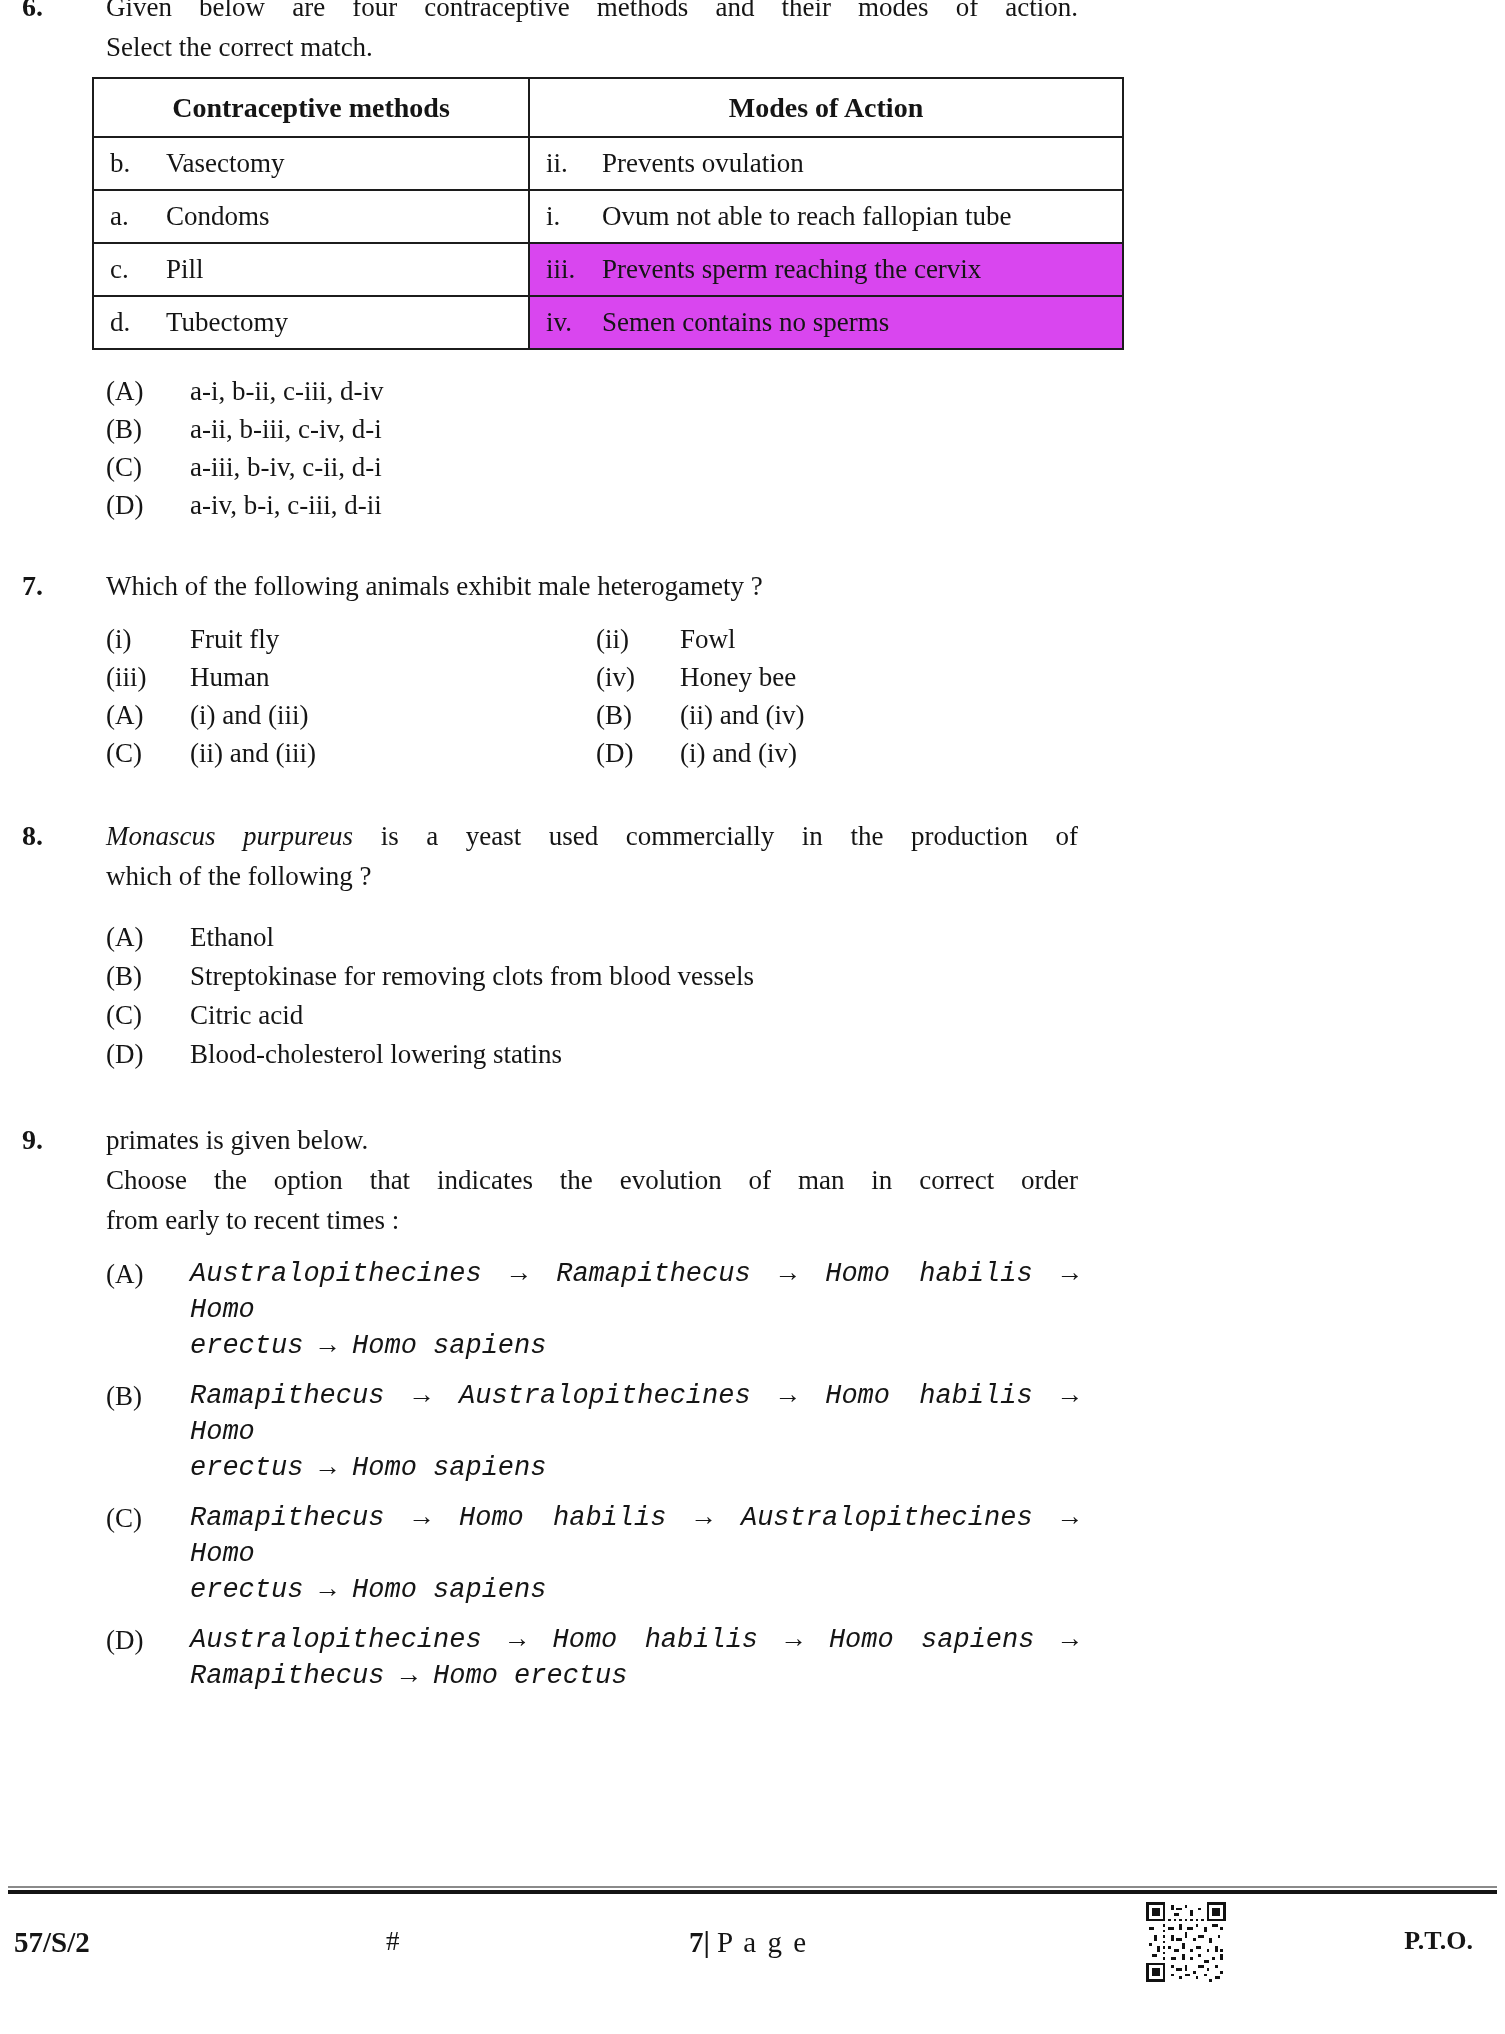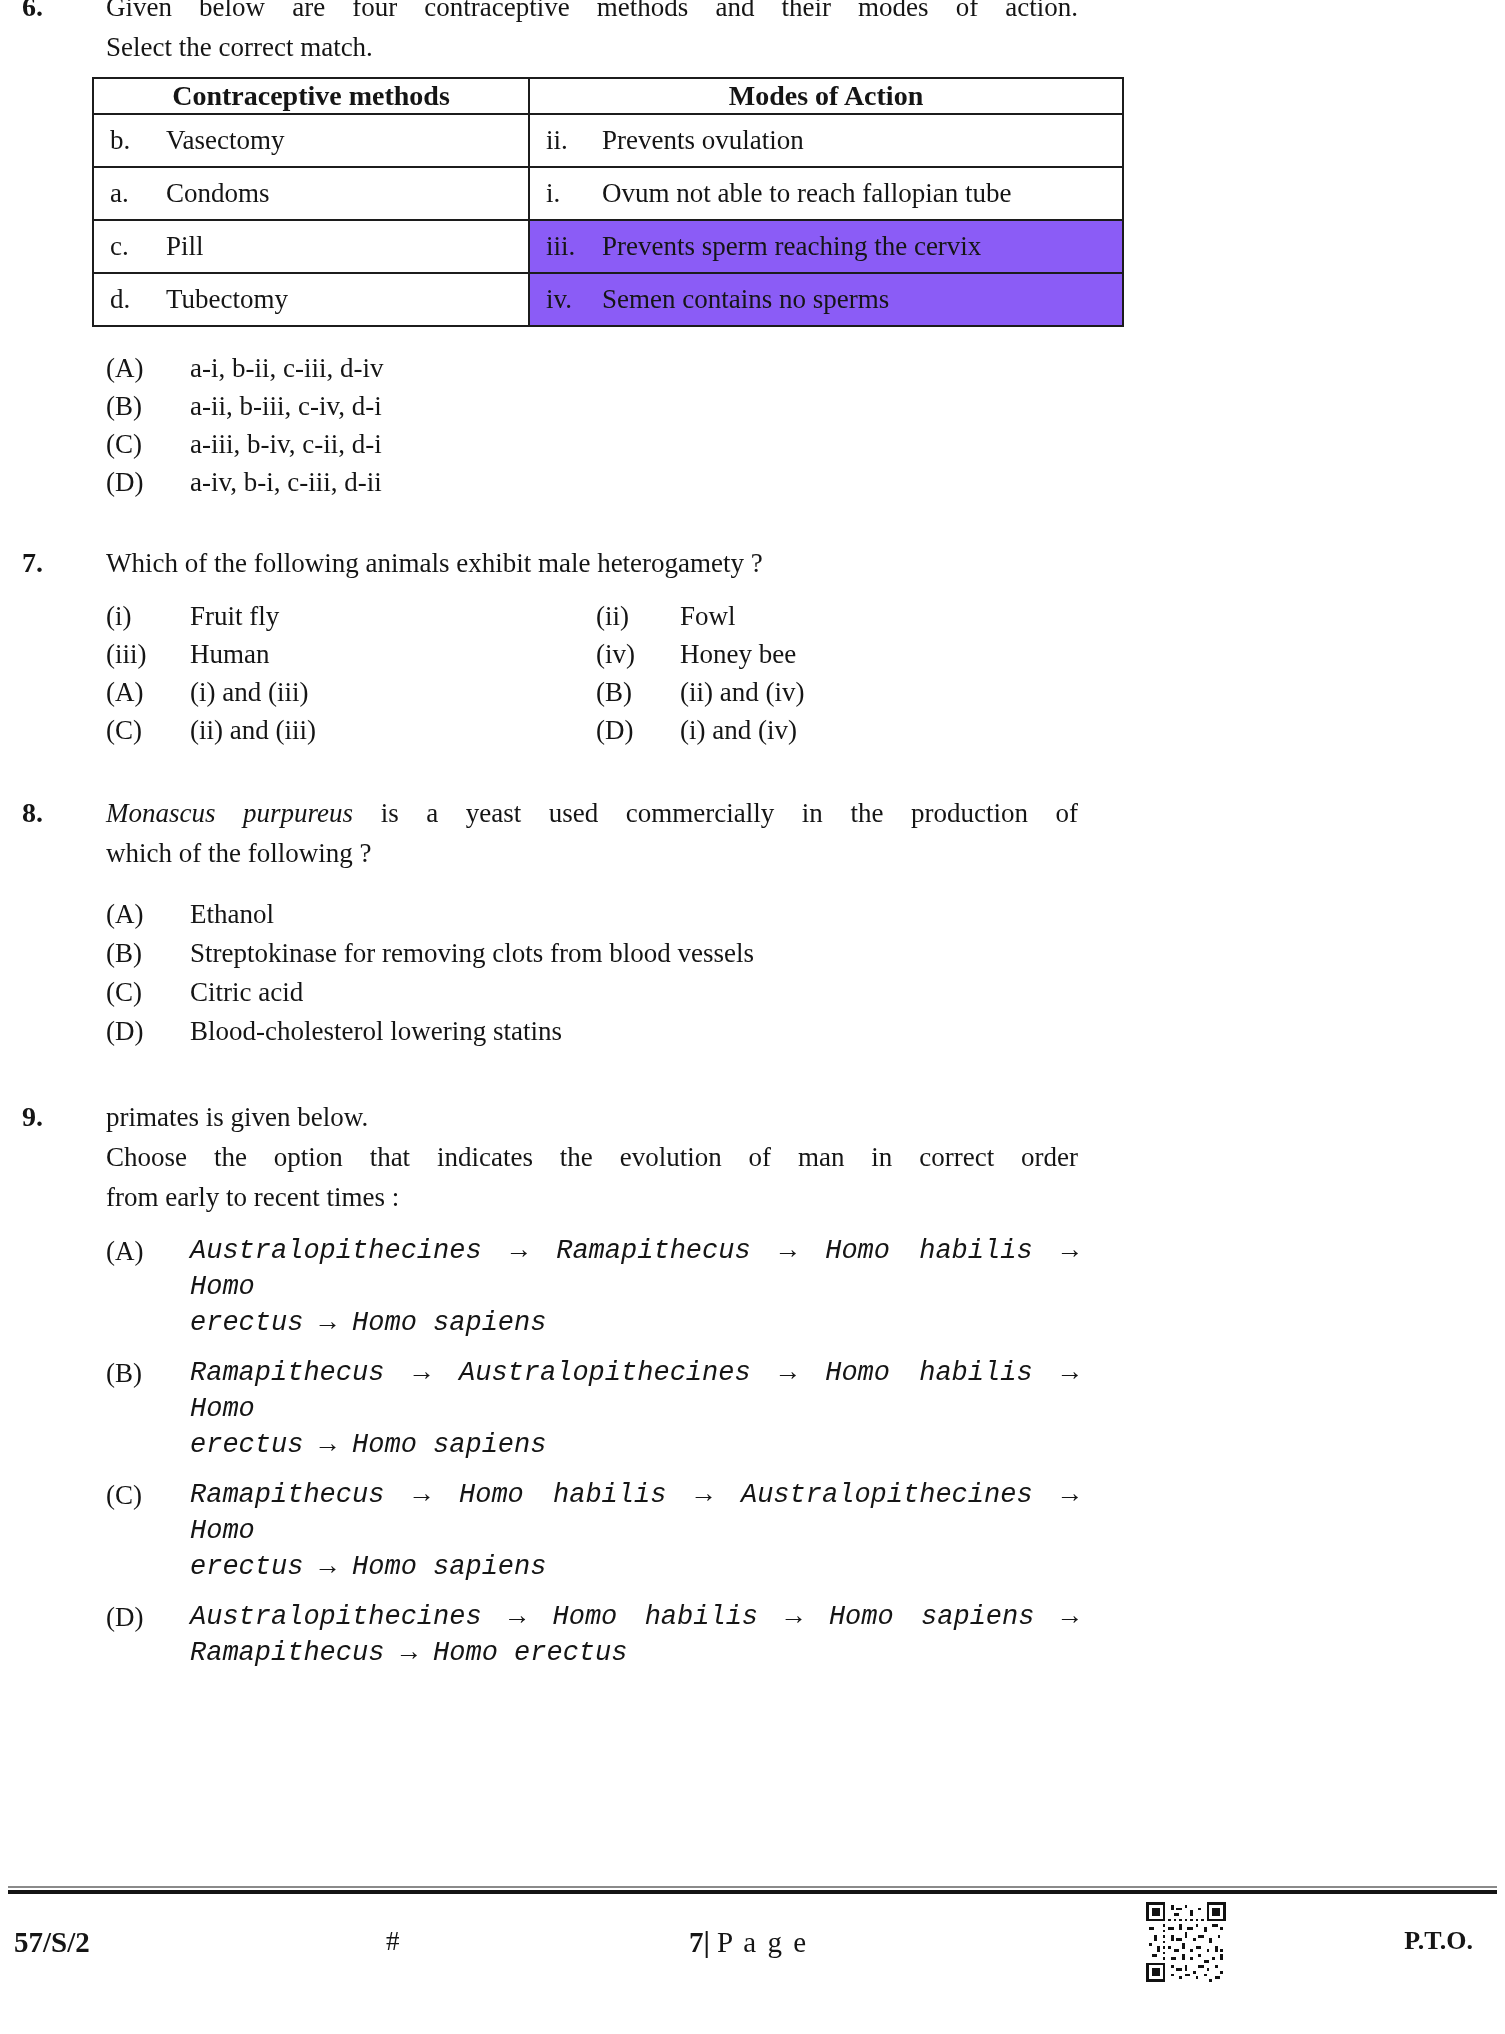--- a/index.html
+++ b/index.html
@@ -22,26 +22,26 @@
   .jline { line-height:40px; text-align:justify; text-align-last:justify; text-justify:inter-word; }
 
   
   table.match {
     border-collapse:collapse;
     margin:10px 0 0 -14px;
     width:1030px;
     table-layout:fixed;
   }
   table.match th, table.match td { border:2px solid #1c1c1c; }
-  table.match th { height:36px; font-size:28px; font-weight:bold; text-align:center; }
+  table.match th { height:59px; font-size:28px; font-weight:bold; text-align:center; }
   table.match td { height:53px; vertical-align:middle; padding-left:16px; }
   .col-l { width:436px; }
   .col-r { width:594px; }
   .cell-label { display:inline-block; width:56px; }
-  .tint { background:#8b5cf6; }
+  .tint { background:#d946ef; }
 
   
   .opts { margin-top:22px; }
   .opt-row { display:grid; grid-template-columns:84px 1fr; line-height:38px; }
   .opts8 .opt-row { line-height:39px; }
 
   
   .grid4 {
     margin-top:14px;
     display:grid;

